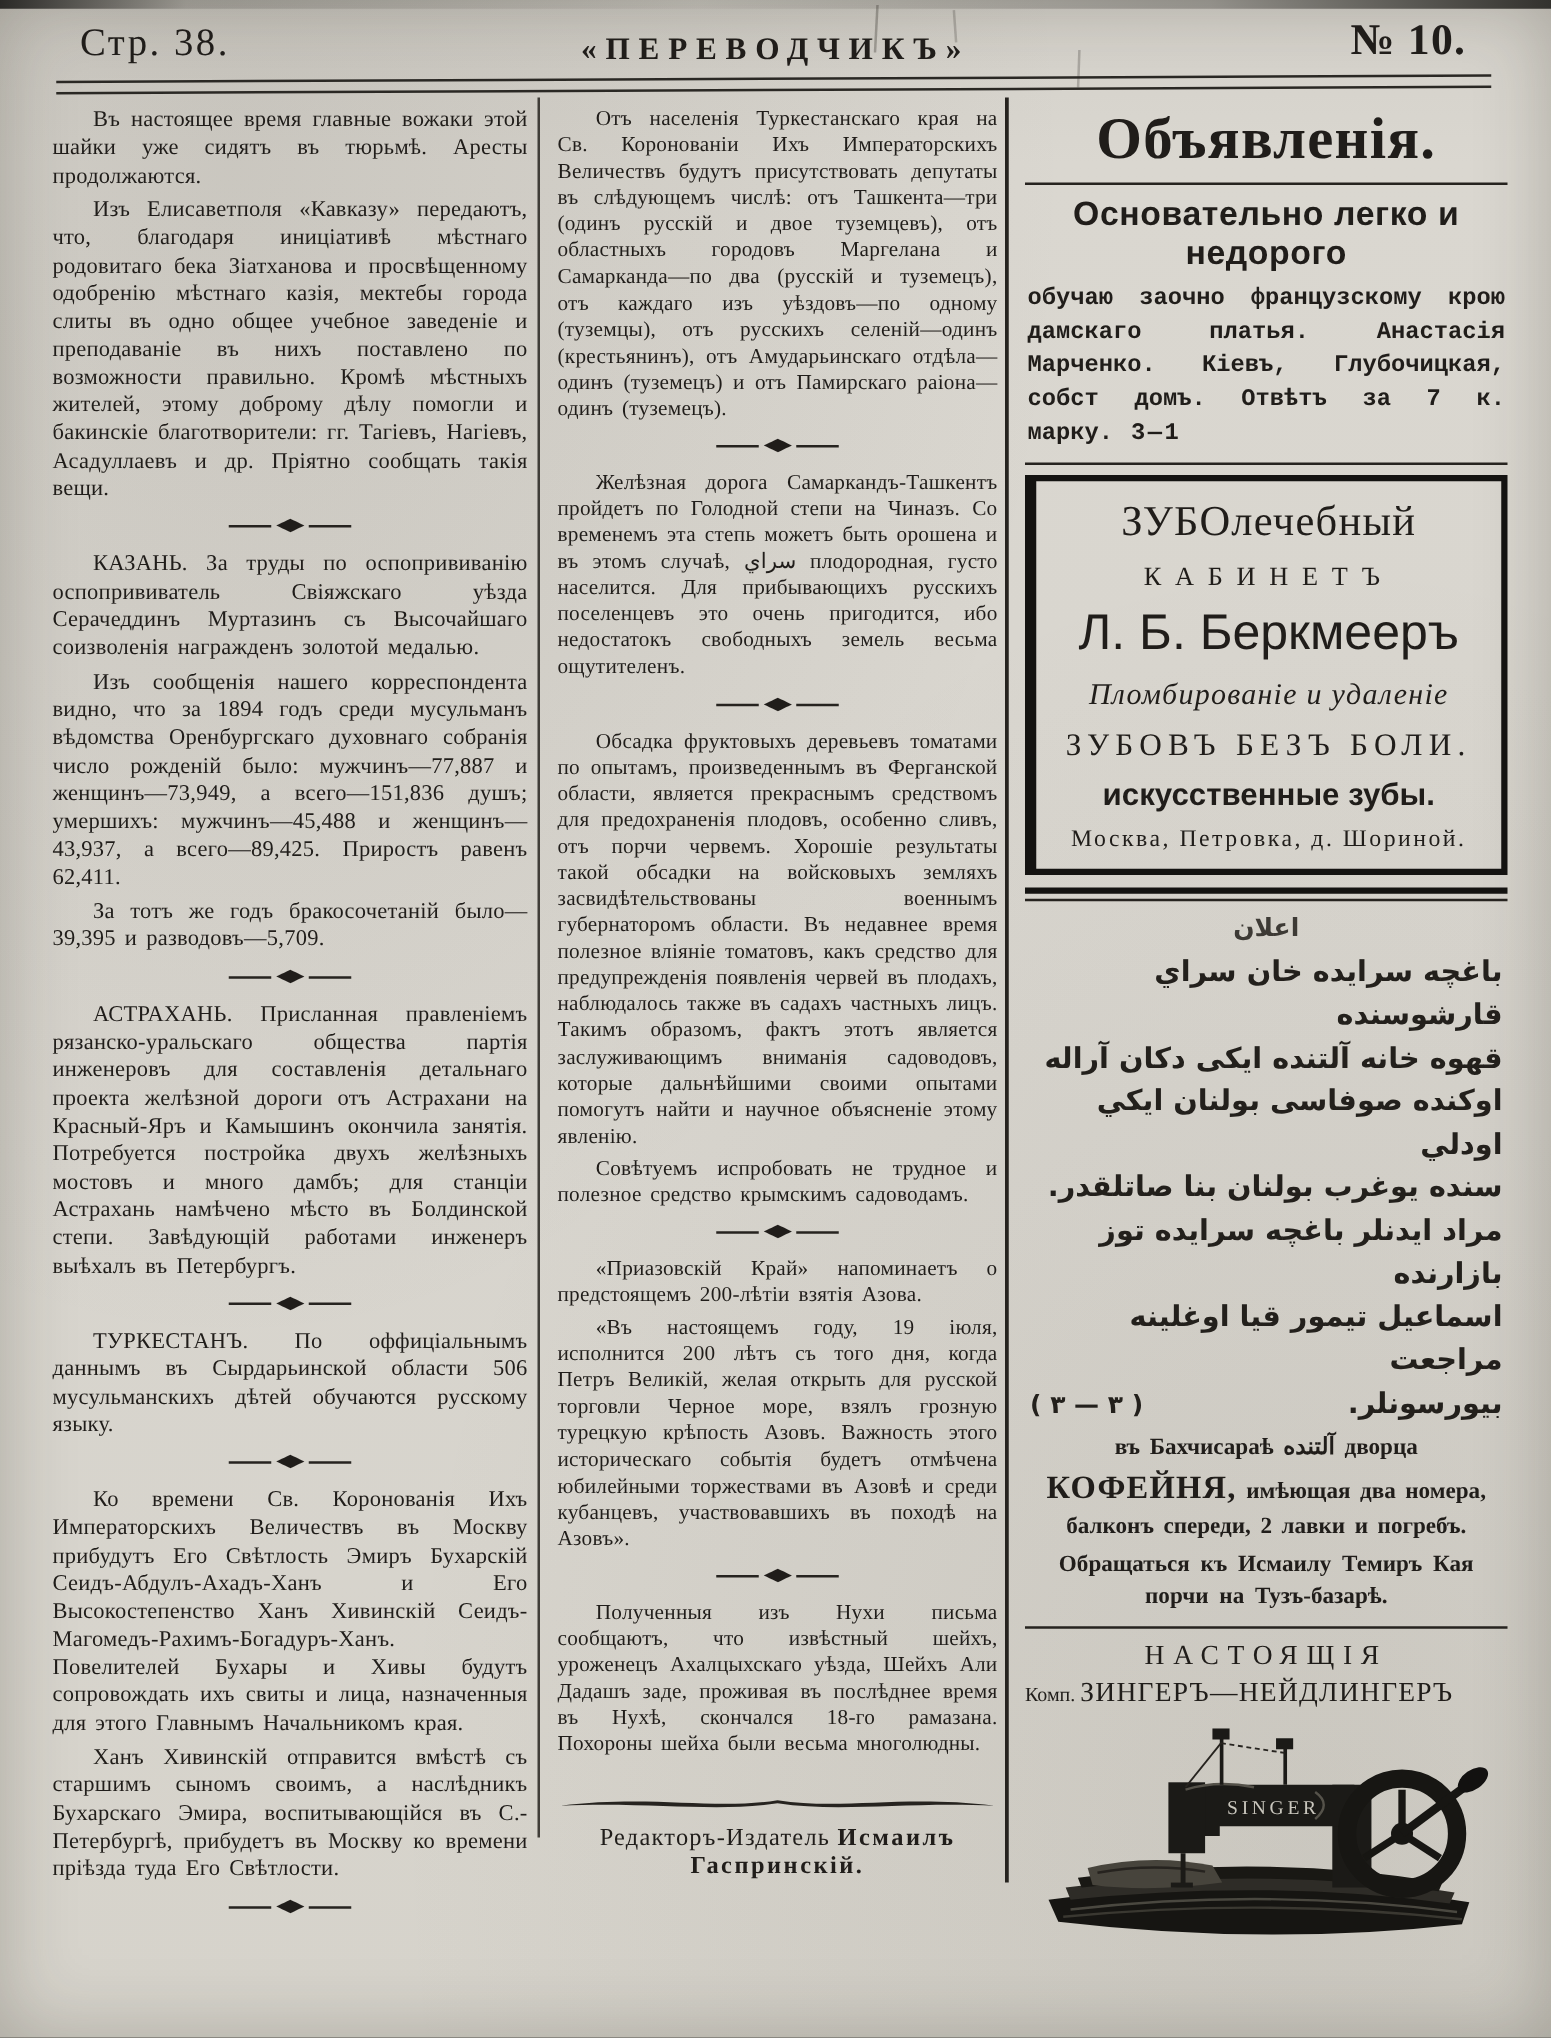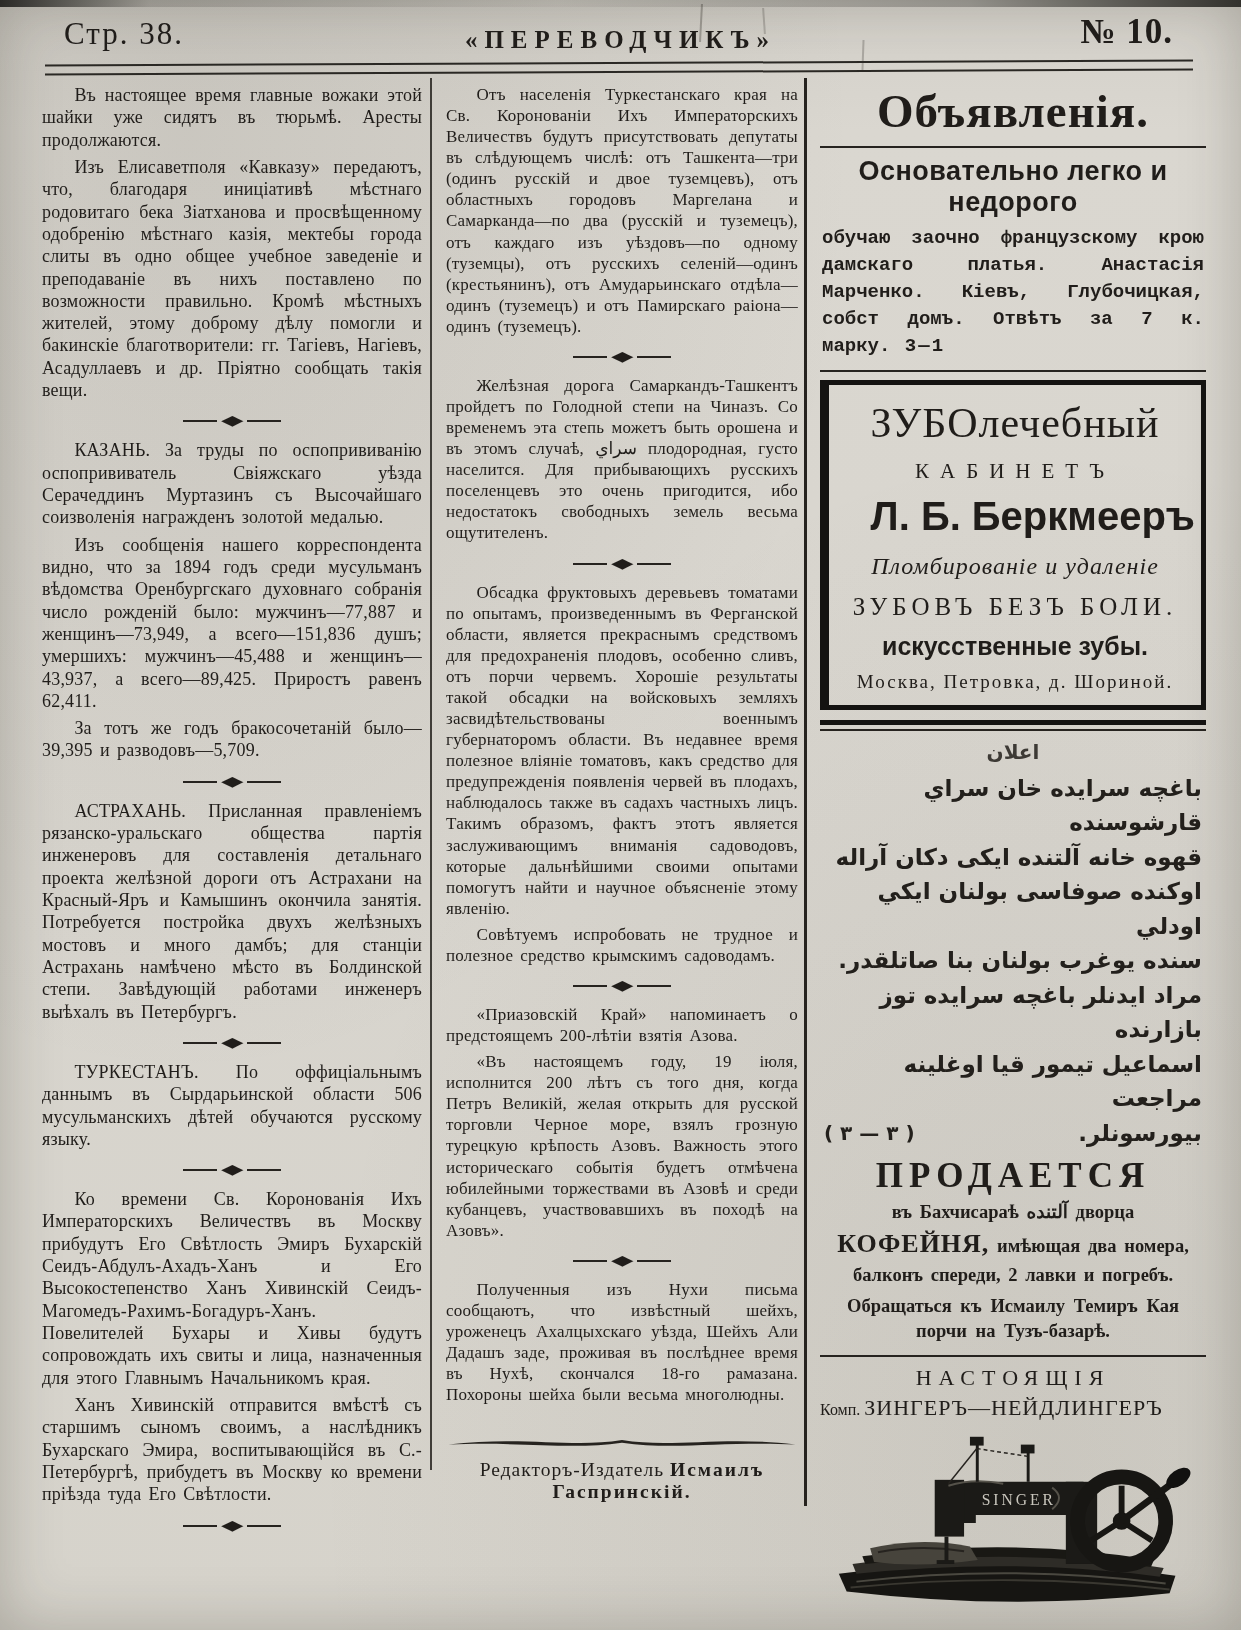--- a/index.html
+++ b/index.html
@@ -50,23 +50,23 @@
   .editor-line{text-align:center;font-size:19.5px;letter-spacing:1px;}
   .editor-line .ed-name{font-weight:bold;letter-spacing:2px;}
 
   
   .ads-title{text-align:center;font-size:47px;font-weight:bold;margin:0 0 8px 0;letter-spacing:1px;}
   .hr-thin{height:2px;background:#26231f;margin:0 0 8px 0;}
   .marchenko-h{font-family:"Liberation Sans",sans-serif;font-weight:bold;font-size:27px;text-align:center;margin:2px 0 7px 0;letter-spacing:.5px;}
   .marchenko-b{font-size:19px;font-weight:bold;line-height:1.42;text-align:justify;word-spacing:3px;margin:0 2px 10px 2px;font-family:Liberation Mono, monospace;}
   .marchenko-b .adtag{font-weight:bold;letter-spacing:2px;}
   .box-dental{border:5px solid #141311;border-left-width:9px;margin:4px 0 0 0;padding:14px 6px 12px 6px;text-align:center;}
-  .dental1{font-size:42px;letter-spacing:1px;}
+  .dental1{font-size:34px;letter-spacing:1px;}
   .dental2{font-size:21px;letter-spacing:11px;margin-top:12px;}
-  .dental3{font-family:"Liberation Sans",sans-serif;font-weight:bold;font-size:40px;margin-top:10px;text-align:right;}
+  .dental3{font-family:"Liberation Sans",sans-serif;font-weight:normal;font-size:40px;margin-top:10px;}
   .dental4{font-style:italic;font-size:24px;margin-top:14px;letter-spacing:1px;}
   .dental5{font-size:25px;letter-spacing:5px;margin-top:13px;}
   .dental6{font-family:"Liberation Sans",sans-serif;font-weight:bold;font-size:25px;margin-top:11px;}
   .dental7{font-size:19px;letter-spacing:2px;margin-top:10px;}
   .rule-heavy{border-top:5px solid #141311;border-bottom:2px solid #26231f;height:4px;margin:10px 0 6px 0;}
 
   .arabic{direction:rtl;font-family:"DejaVu Sans",sans-serif;font-weight:bold;color:#23201c;}
   .ilan1{font-size:23px;line-height:1.5;text-align:right;margin:2px 4px 6px 4px;}
   .ilan1-header{text-align:center;font-size:20px;margin-bottom:4px;opacity:.85;}
   .ilan-last{display:flex;justify-content:space-between;align-items:center;direction:rtl;}
@@ -208,21 +208,20 @@
       <div>سنده يوغرب بولنان بنا صاتلقدر.</div>
       <div>مراد ايدنلر باغچه سرايده توز بازارنده</div>
       <div>اسماعيل تيمور قيا اوغلينه مراجعت</div>
       <div class="ilan-last">
         <span>بيورسونلر.</span>
         <span class="ilan-tag">( ٣ — ٣ )</span>
       </div>
     </div>
 
     <div>
-      <div class="sale-title">ПРОДАЕТСЯ</div>
       <div class="sale-body">
         <span>въ Бахчисараѣ آلتنده дворца </span><span class="sale-big">КОФЕЙНЯ,</span><span> имѣющая два номера, балконъ спереди, 2 лавки и погребъ.</span>
       </div>
       <div class="sale-contact">Обращаться къ Исмаилу Темиръ Кая порчи на Тузъ-базарѣ.</div>
     </div>
     <div class="hr-thin"></div>
 
     <div>
       <div class="singer1">НАСТОЯЩІЯ</div>
       <div class="singer3">

